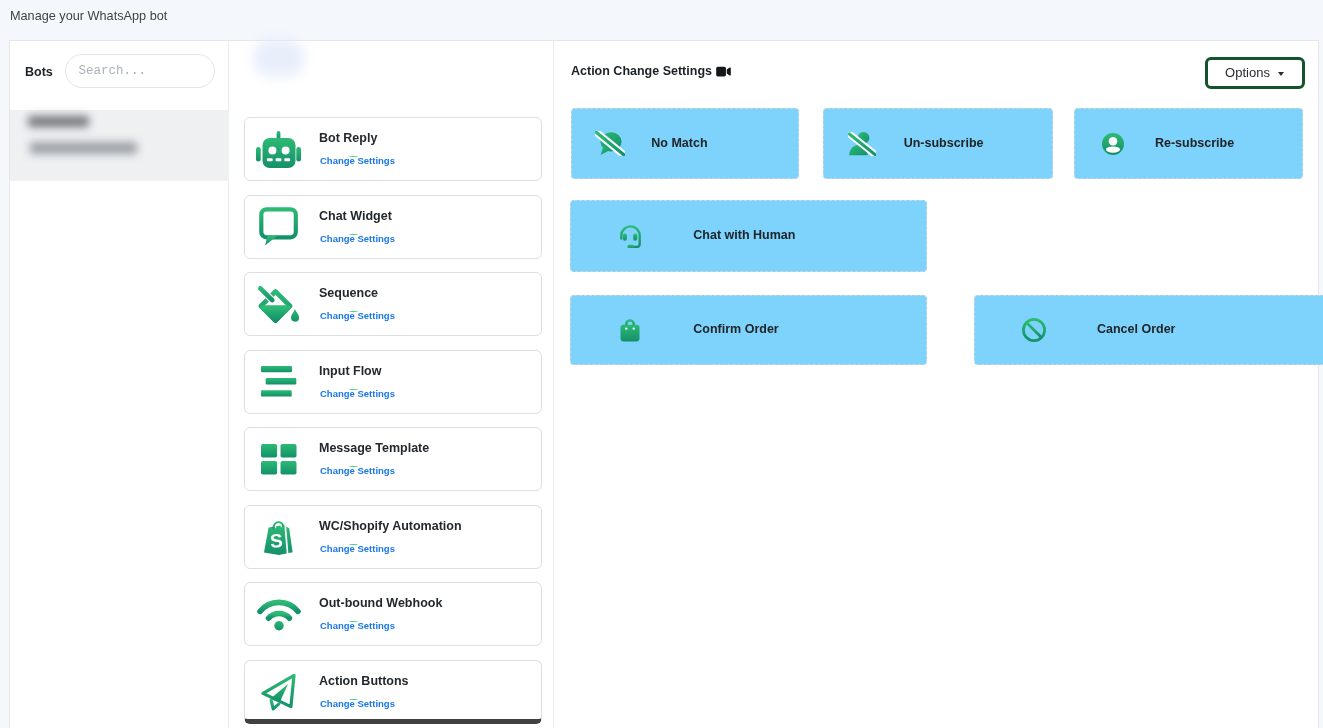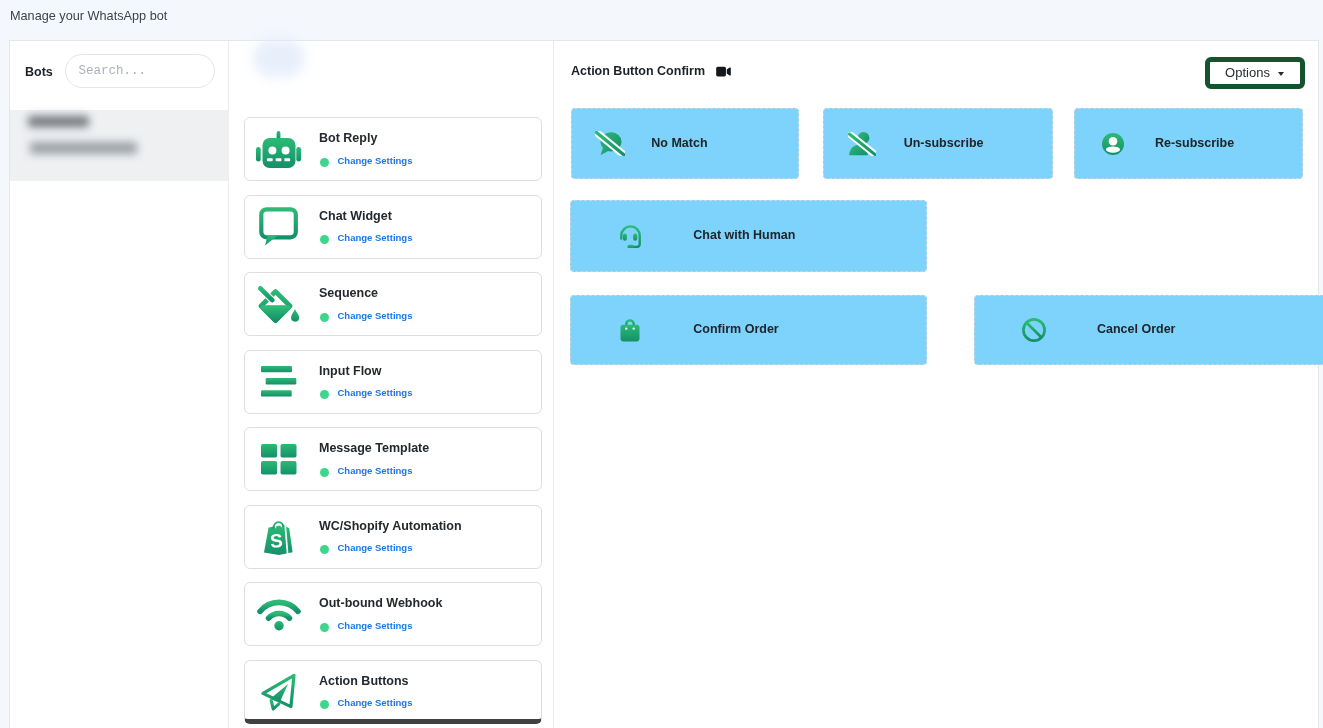--- a/index.html
+++ b/index.html
@@ -17,29 +17,29 @@
   .search { position:absolute; left:55px; top:13px; width:150px; height:34px; border:1px solid #e3e6e9; border-radius:17px; background:#fff; font-size:12.5px; color:#aab1b8; line-height:32px; padding-left:12.5px;font-family:Liberation Mono, monospace; }
   .botitem { position:absolute; left:0; top:69px; width:219px; height:71px; background:#eef0f2; }
   .blur1 { position:absolute; left:18px; top:6px; width:61px; height:11px; background:#55595e; border-radius:3px; filter:blur(4.5px); opacity:.8; }
   .blur2 { position:absolute; left:20px; top:32px; width:107px; height:12px; background:#878d94; border-radius:3px; filter:blur(4.5px); opacity:.8; }
 
   
   .blob { position:absolute; left:24px; top:-2px; width:52px; height:38px; background:#dfe9fa; border-radius:18px; filter:blur(6px); opacity:.72; }
   .card { position:absolute; left:15px; width:298px; height:64px; background:#fff; border:1px solid #dbdfe3; border-radius:6px; }
   .card .ic { position:absolute; left:10px; top:0; width:47px; height:62px; display:flex; align-items:center; justify-content:center; }
   .card .tt { position:absolute; left:74px; top:13px; font-size:12.5px; font-weight:700; color:#24292e; line-height:15px; }
-  .card .cs { position:absolute; left:75px; top:38px; height:12px; display:flex; align-items:center; }
+  .card .cs { position:absolute; left:75px; top:38px; height:12px; display:flex; align-items:center;flex-direction:column; }
   .card .dot { width:9px; height:9px; border-radius:50%; background:#3ed68c; margin-right:8.5px; }
   .card .lnk { font-size:9.5px; font-weight:700; color:#1a78e8; position:relative; top:-2px; }
   .card.active { border-bottom:5px solid #404040; }
 
   
   .rtitle { position:absolute; left:17px; top:23px; font-size:12.5px; font-weight:700; color:#1d2125; }
   .cam { position:absolute; left:160.5px; top:23px; }
-  .optbtn { position:absolute; left:650.5px; top:15.5px; width:100px; height:32px; border:5px solid #14532d; border-radius:6px; background:#fff; display:flex; align-items:center; justify-content:center; font-size:13px; color:#272c31; }
+  .optbtn { position:absolute; left:650.5px; top:15.5px; width:100px; height:32px; border:3px solid #14532d; border-radius:6px; background:#fff; display:flex; align-items:center; justify-content:center; font-size:13px; color:#272c31; }
   .optbtn .caret { width:0; height:0; border-left:3.5px solid transparent; border-right:3.5px solid transparent; border-top:4.5px solid #272c31; margin-left:8px; margin-top:2px; }
   .abox { position:absolute; background:#7dd3fc; border:1px dashed #ccd6de; border-radius:4px; display:flex; align-items:center; }
   .abox .aic { width:33.33%; display:flex; align-items:center; justify-content:center; }
   .abox .alb { padding-left:4px; font-size:12.5px; font-weight:700; color:#212529; position:relative; top:-1px; }
 </style>
 </head>
 <body>
 <div class="toptitle">Manage your WhatsApp bot</div>
 <div class="panel">
 
@@ -185,21 +185,21 @@
         </div>
         <div class="tt">Action Buttons</div>
         <div class="cs">
           <div class="dot"></div>
           <div class="lnk">Change Settings</div>
         </div>
       </div>
   </div>
 
   <div class="rightcol">
-    <div class="rtitle">Action Button Confirm</div>
+    <div class="rtitle">Action Change Settings</div>
     <div class="cam"><svg width="17" height="13" viewBox="0 0 576 512">
 <path fill="#15181b" d="M0 128C0 92.7 28.7 64 64 64H320c35.3 0 64 28.7 64 64V384c0 35.3-28.7 64-64 64H64c-35.3 0-64-28.7-64-64V128zM559.1 99.8c10.4 5.6 16.9 16.4 16.9 28.2V384c0 11.8-6.5 22.6-16.9 28.2s-23 5-32.9-1.6l-96-64L416 337.1V320 192 174.9l14.2-9.5 96-64c9.8-6.5 22.4-7.2 32.9-1.6z"></path>
 </svg></div>
     <div class="optbtn">Options<div class="caret"></div></div>
     <div class="abox" style="left:17px; top:67px; width:228px; height:71px;">
         <div class="aic">
           <svg width="30" height="25" viewBox="0 0 30 25">
 <ellipse cx="16" cy="10.8" rx="10.6" ry="9.6" fill="url(#gd)"></ellipse>
 <path d="M8.3 15.5 L5.6 24 L14.5 19.3 Z" fill="url(#gd)"></path>
 <path d="M1.2 1.2 L28.8 23.8" stroke="#f6f9fc" stroke-width="7.4" stroke-linecap="round" fill="none"></path>

